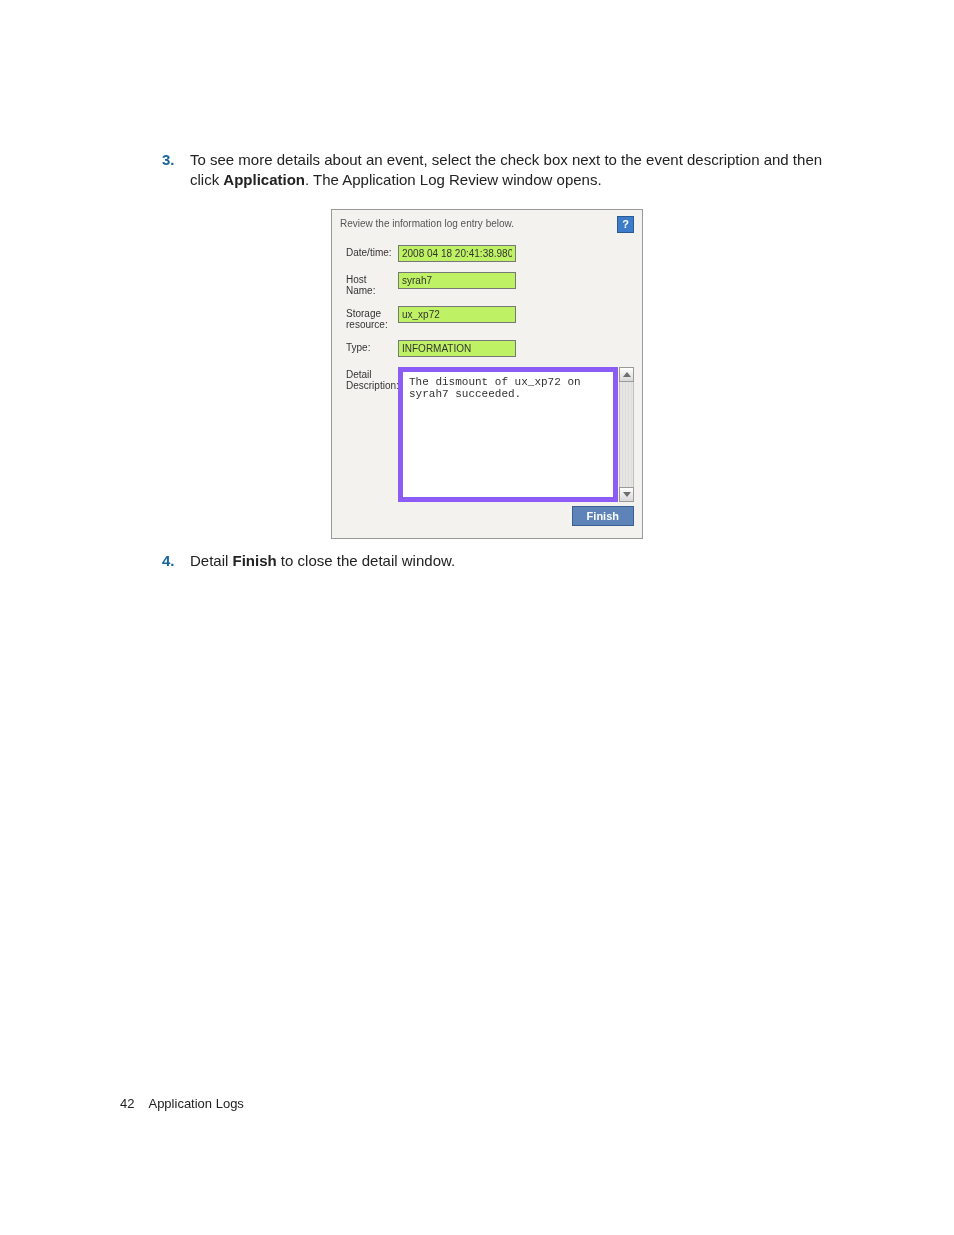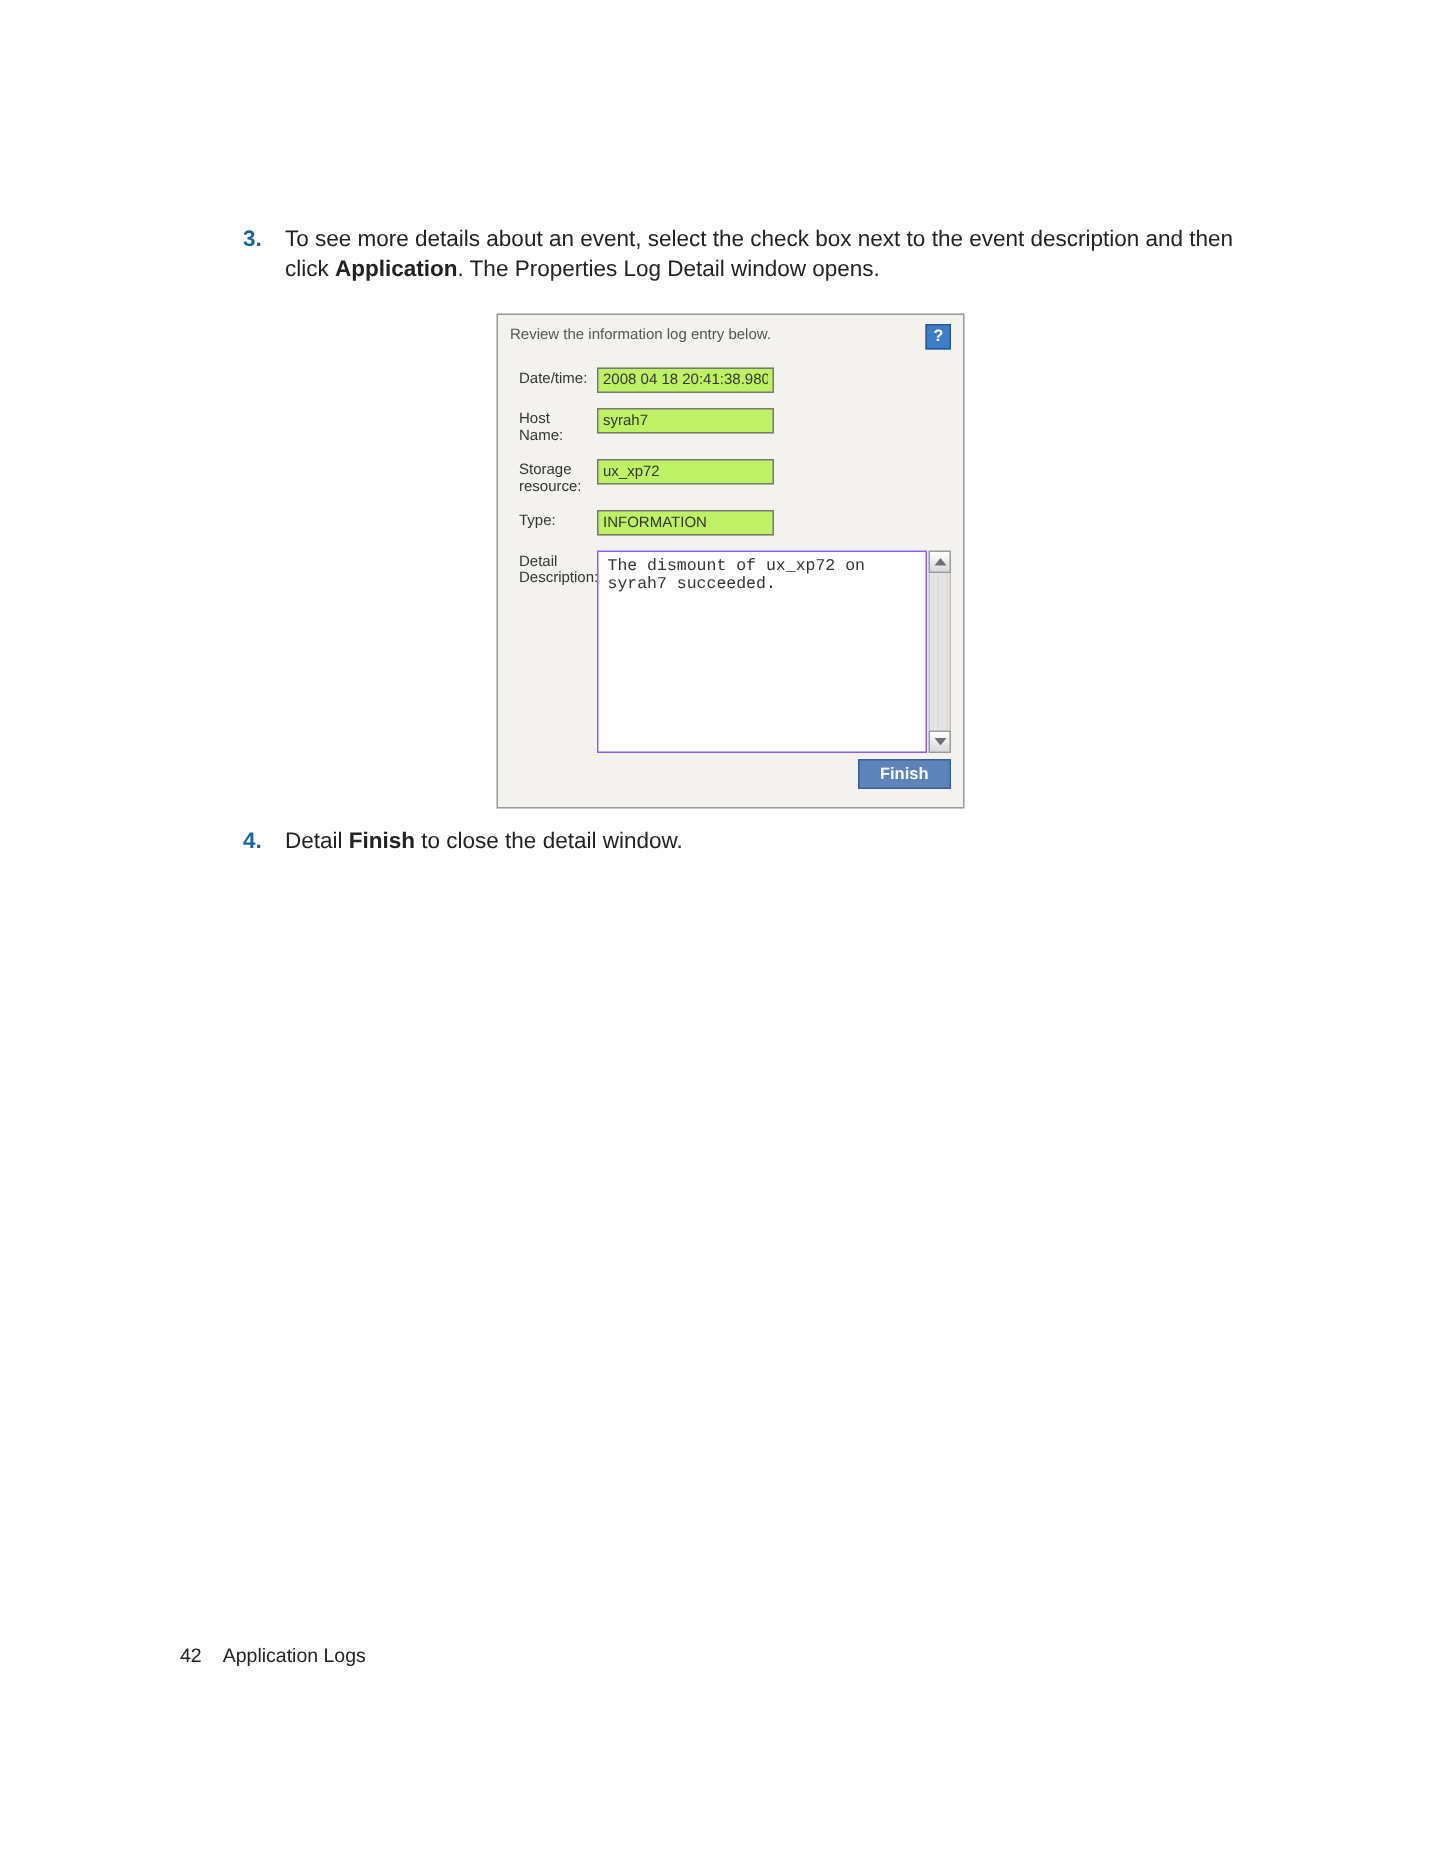--- a/index.html
+++ b/index.html
@@ -76,21 +76,21 @@
     color: #333;
   }
   .desc-wrap {
     flex: 1;
     display: flex;
     align-items: stretch;
   }
   .desc-box {
     flex: 1;
     height: 135px;
-    border: 1px solid #8b5cf6;
+    border: 5px solid #8b5cf6;
     background: #fff;
     font-family: "Courier New", monospace;
     font-size: 11px;
     padding: 4px 6px;
     box-sizing: border-box;
     color: #333;
   }
   .scrollbar {
     width: 15px;
     position: relative;
@@ -136,21 +136,21 @@
   .page-footer .pn { margin-right: 14px; }
 </style>
 </head>
 <body>
 
 <div class="page">
 
   <div class="step">
     <div class="num">3.</div>
     <div class="text">
-      <span>To see more details about an event, select the check box next to the event description and then click </span><span class="bold">Application</span><span>. The Properties Log Detail window opens.</span>
+      <span>To see more details about an event, select the check box next to the event description and then click </span><span class="bold">Application</span><span>. The Application Log Review window opens.</span>
     </div>
   </div>
 
   <div class="dialog">
     <div class="dlg-header">
       <div class="dlg-titlewrap">
         <div class="dlg-sub">Review the information log entry below.</div>
       </div>
       <div class="help-icon">?</div>
     </div>

